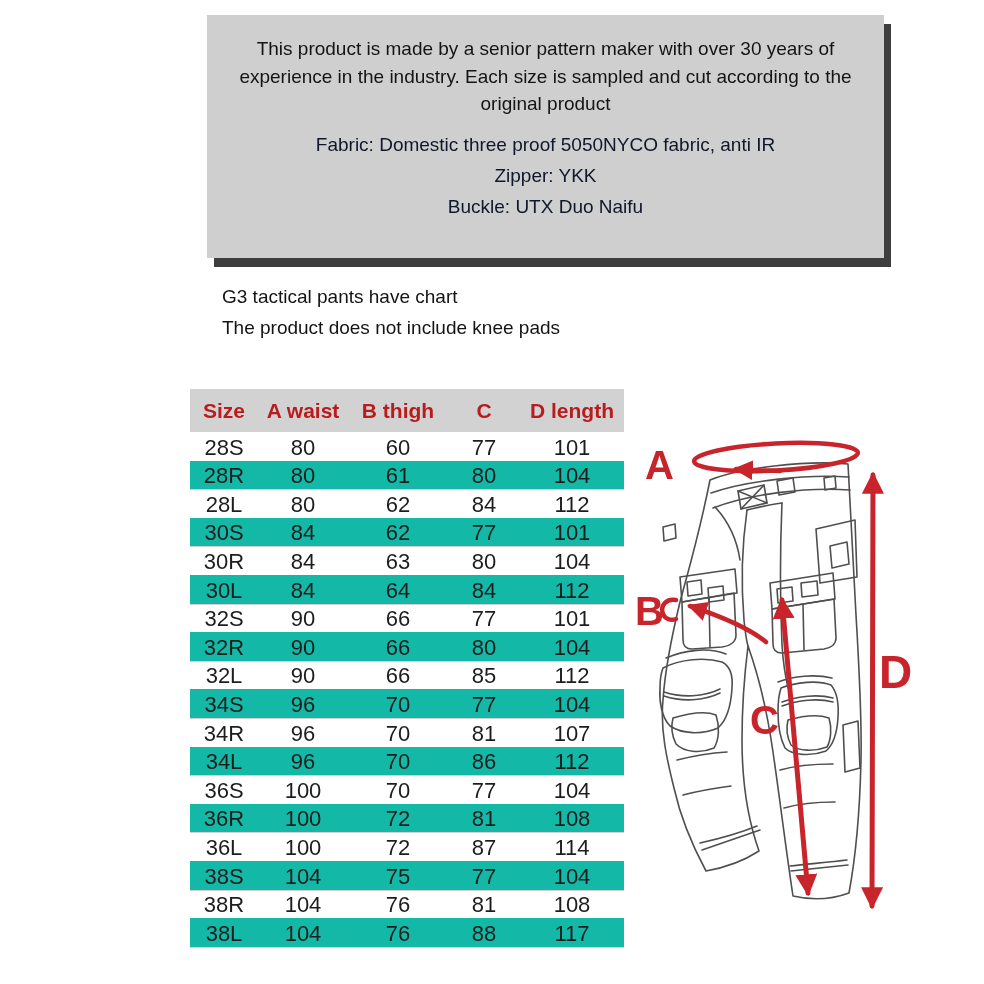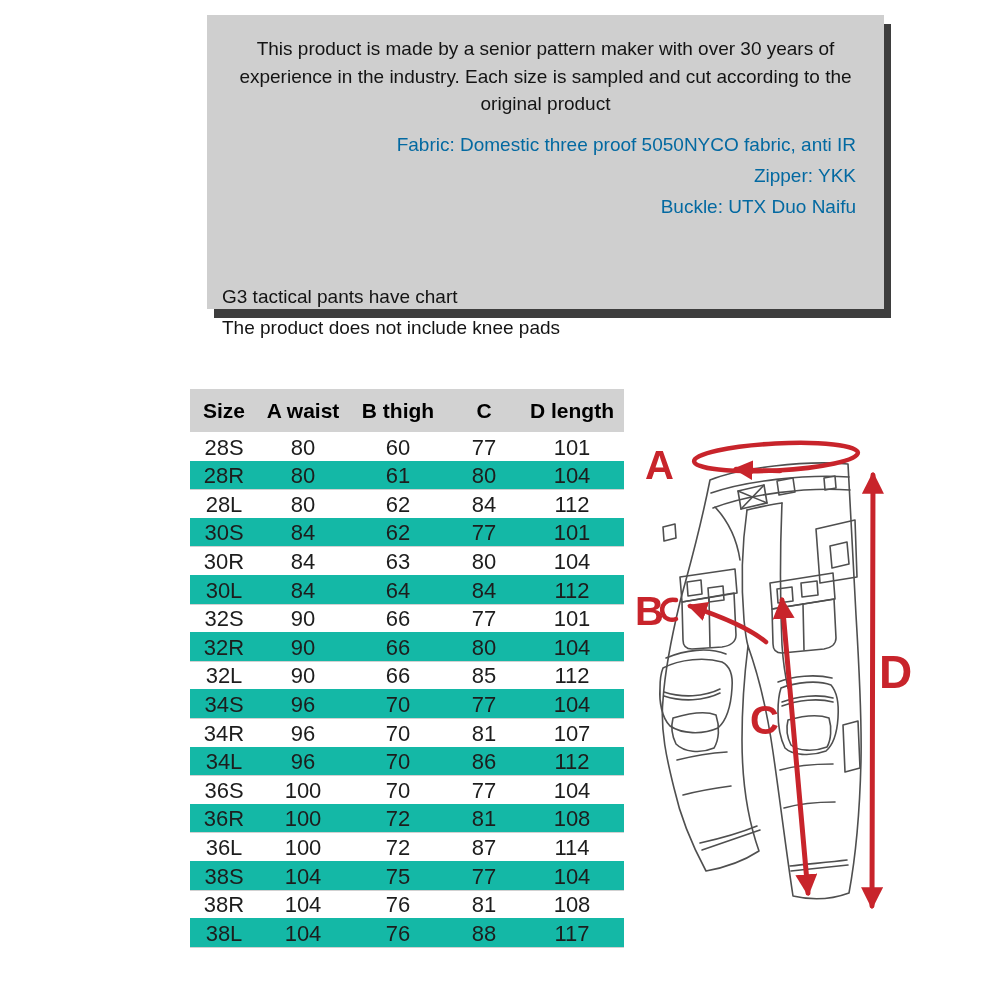--- a/index.html
+++ b/index.html
@@ -1,31 +1,31 @@
 <!DOCTYPE html>
 <html><head>
 <meta charset="utf-8">
 <style>
   html,body{margin:0;padding:0;background:#fff;}
   .screen{position:relative;width:984px;height:984px;background:#fff;overflow:hidden;
           font-family:"Liberation Sans",sans-serif;color:#111;}
   
-  .info-box{position:absolute;left:207px;top:15px;width:677px;height:294px;
+  .info-box{position:absolute;left:207px;top:15px;width:677px;height:243px;
             background:#cfcfcf;box-shadow:7px 9px 0 0 #3e3e3e;box-sizing:border-box;
             padding:20px 28px 0 28px;}
   .intro{font-size:19px;line-height:27.5px;text-align:center;color:#141414;}
   .specs{margin-top:11px;}
-  .spec-line{font-size:19px;line-height:31px;color:#0369a1;text-align:right;}
+  .spec-line{font-size:19px;line-height:31px;color:#0f172a;text-align:center;}
   
   .notes{position:absolute;left:222px;top:281px;}
   .note-line{font-size:19px;line-height:31px;color:#141414;}
   
   .size-table{position:absolute;left:190px;top:389px;width:434px;}
   .thead{display:flex;height:43px;align-items:center;background:#d2d2d2;
-         font-weight:bold;font-size:21px;color:#000000;}
+         font-weight:bold;font-size:21px;color:#b91c1c;}
   .tbody{}
   .trow{display:flex;height:28.6px;align-items:flex-end;font-size:22px;color:#1d1d1d;}
   .trow.stripe{background:#14b8a6;box-shadow:0 1px 0 rgba(0,0,0,0.18);}
   .cell{text-align:center;box-sizing:border-box;}
   .col0{width:68px;}.col1{width:90px;}.col2{width:100px;}.col3{width:72px;}.col4{width:104px;}
   
   .diagram{position:absolute;left:630px;top:430px;width:350px;height:550px;}
   .diagram svg{display:block;width:350px;height:550px;}
 </style>
 </head>

